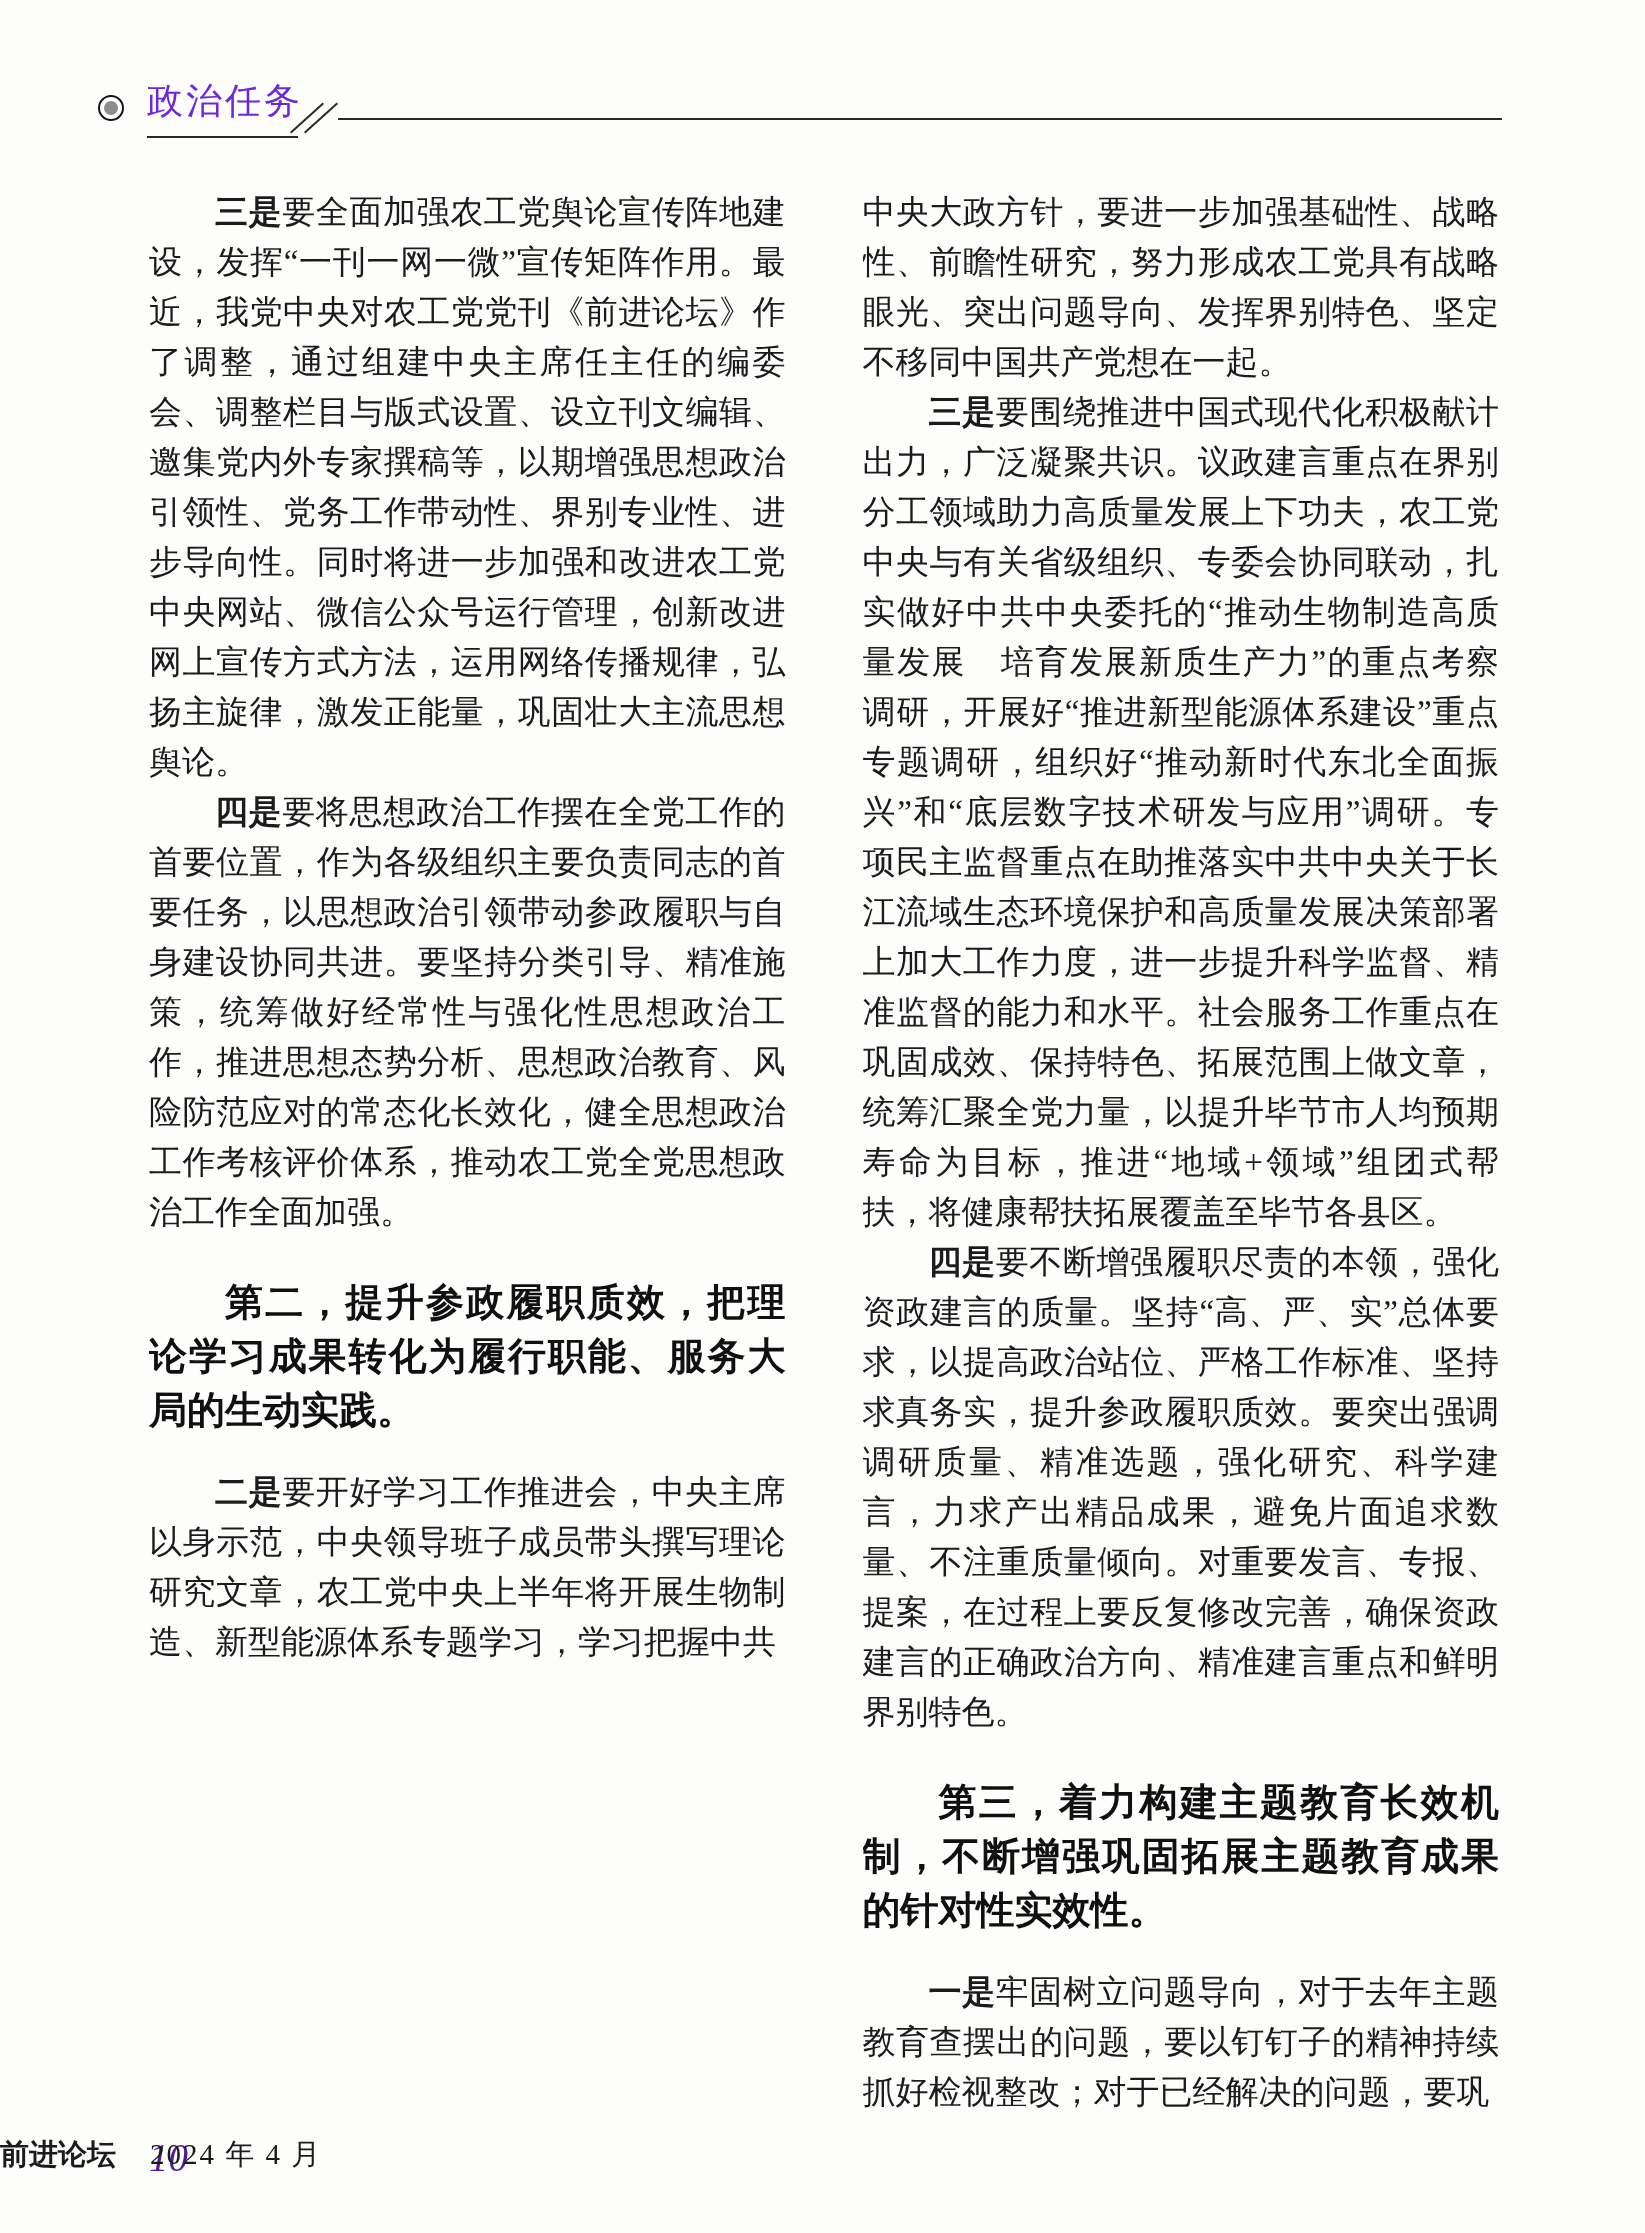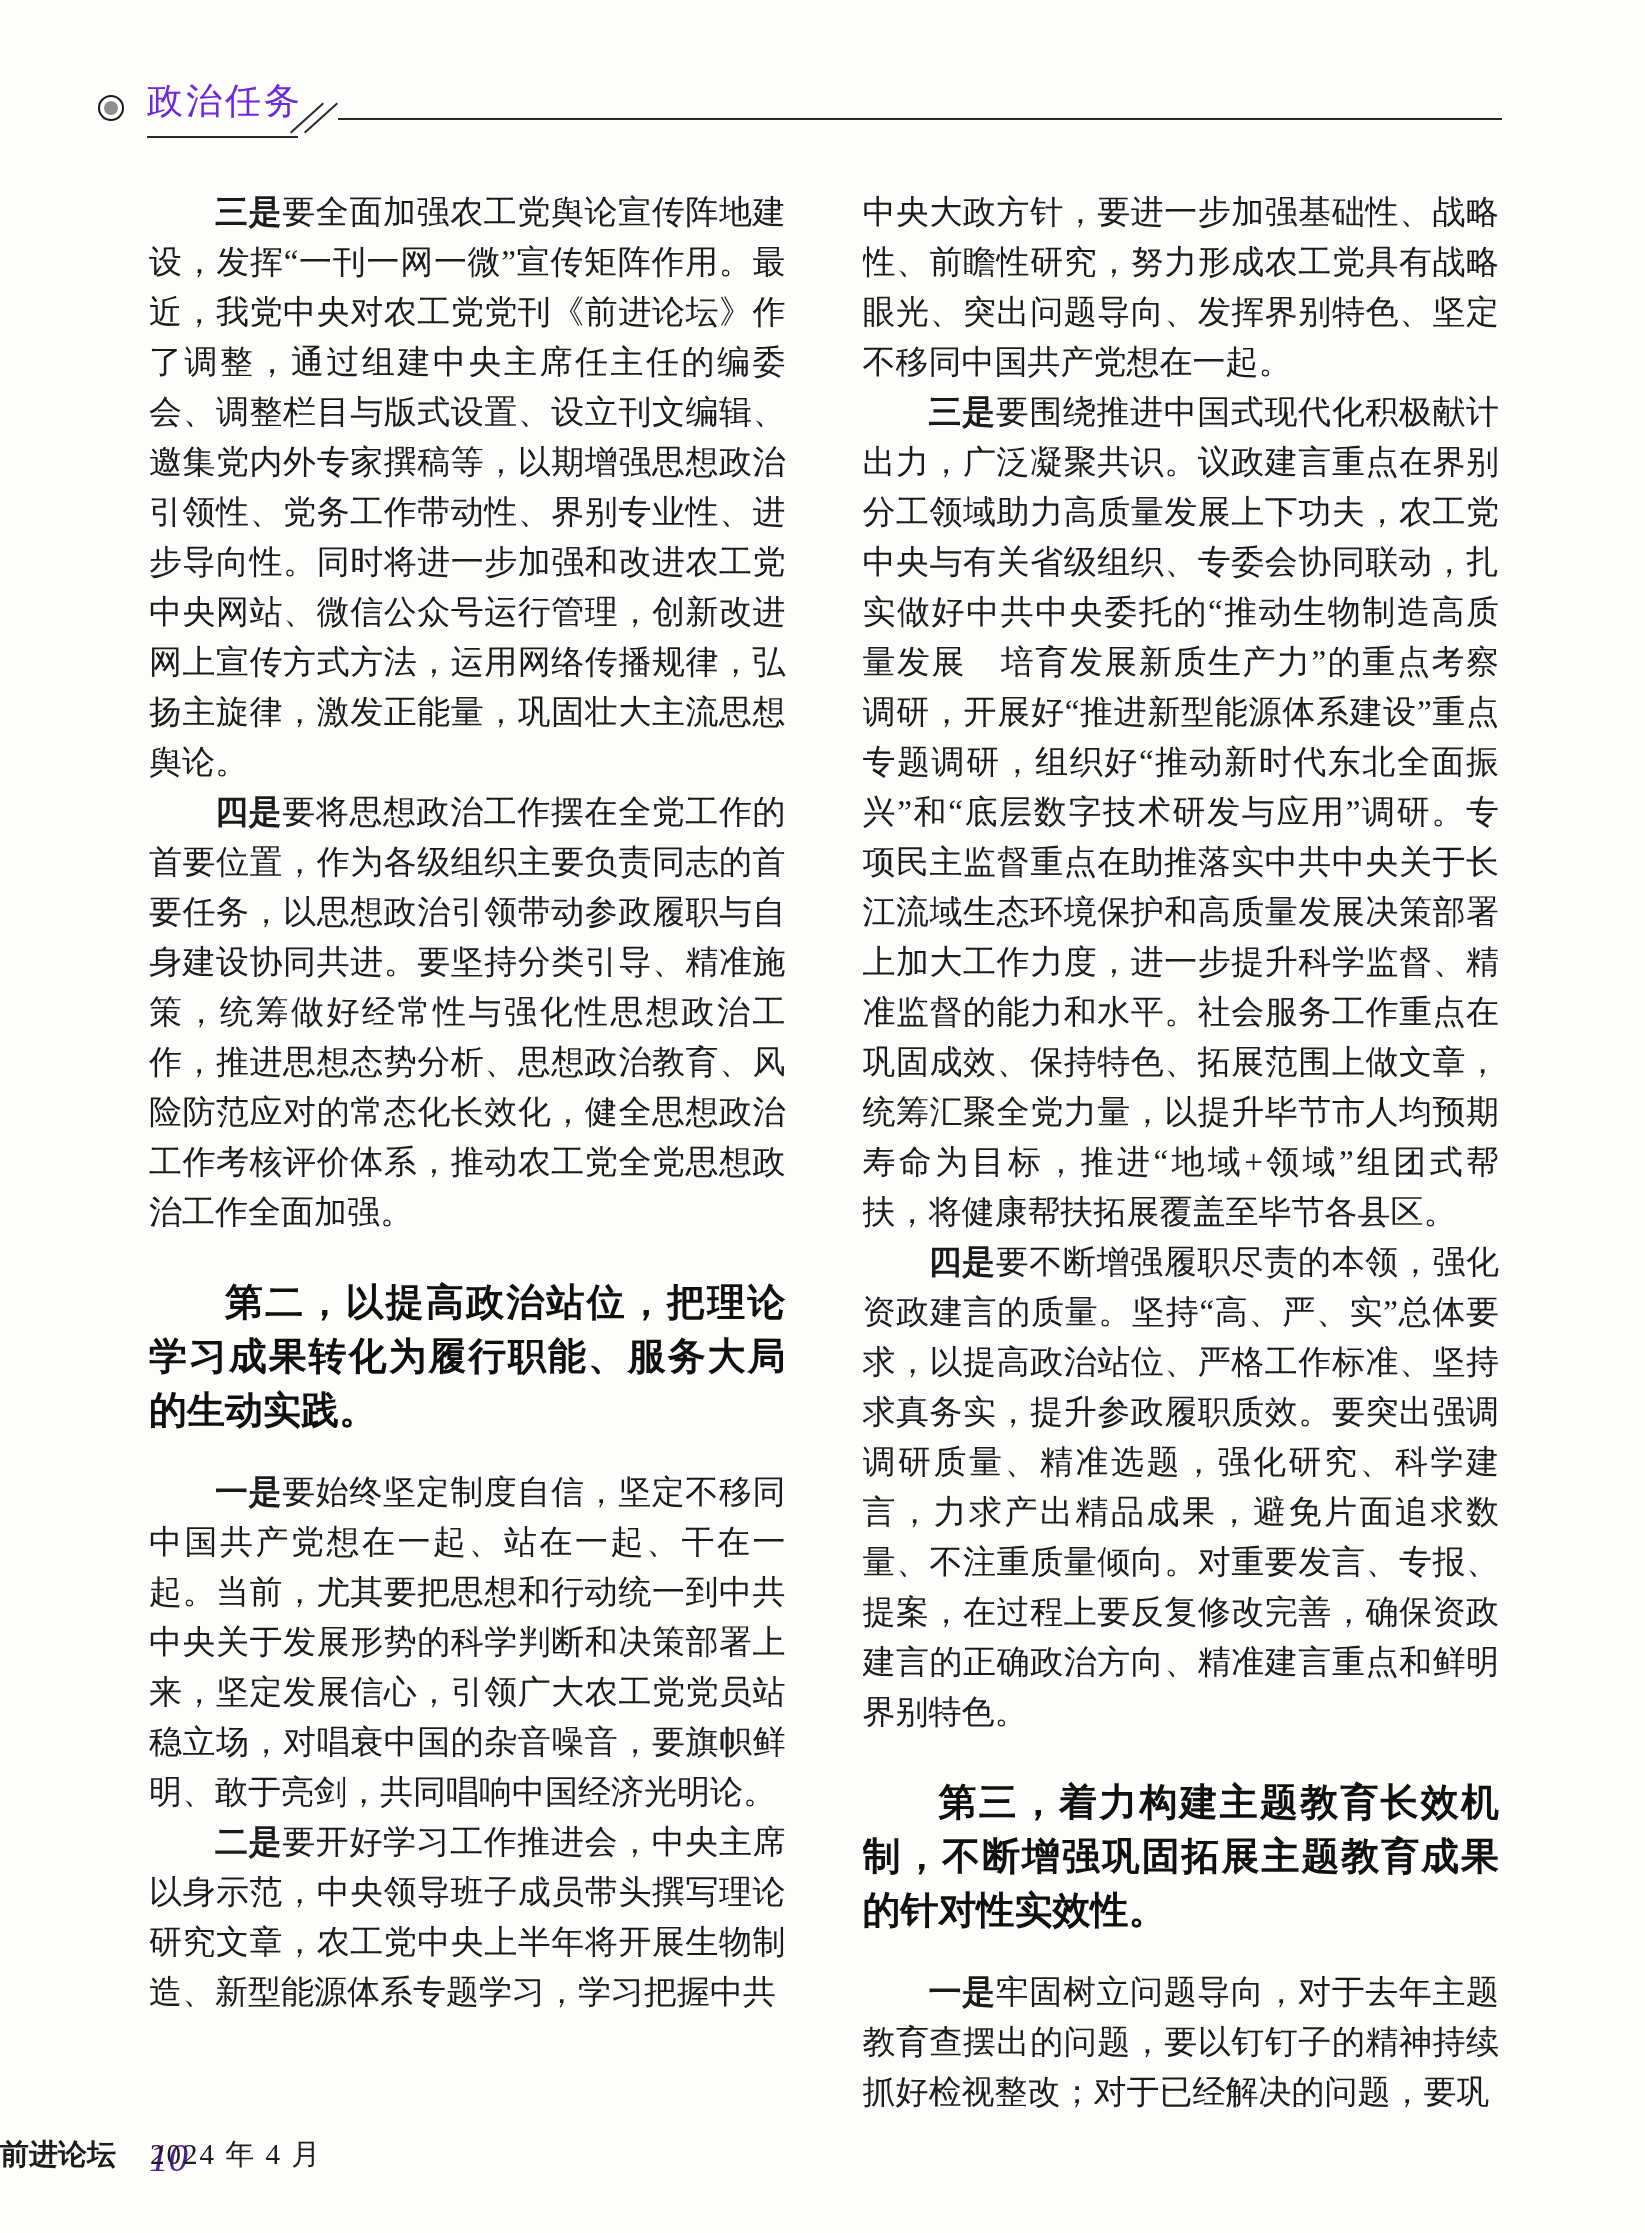--- a/index.html
+++ b/index.html
@@ -106,22 +106,21 @@
 <div class="label-underline"></div>
 <div class="rule-slash slash-1"></div>
 <div class="rule-slash slash-2"></div>
 <div class="header-rule"></div>
 
 <div class="columns">
 
   <div class="col">
     <p class="body-para"><span class="lead">三是</span><span>要全面加强农工党舆论宣传阵地建设，发挥“一刊一网一微”宣传矩阵作用。最近，我党中央对农工党党刊《前进论坛》作了调整，通过组建中央主席任主任的编委会、调整栏目与版式设置、设立刊文编辑、邀集党内外专家撰稿等，以期增强思想政治引领性、党务工作带动性、界别专业性、进步导向性。同时将进一步加强和改进农工党中央网站、微信公众号运行管理，创新改进网上宣传方式方法，运用网络传播规律，弘扬主旋律，激发正能量，巩固壮大主流思想舆论。</span></p>
     <p class="body-para"><span class="lead">四是</span><span>要将思想政治工作摆在全党工作的首要位置，作为各级组织主要负责同志的首要任务，以思想政治引领带动参政履职与自身建设协同共进。要坚持分类引导、精准施策，统筹做好经常性与强化性思想政治工作，推进思想态势分析、思想政治教育、风险防范应对的常态化长效化，健全思想政治工作考核评价体系，推动农工党全党思想政治工作全面加强。</span></p>
-    <h3 class="col-heading">第二，以提高政治站位，把理论学习成果转化为履行职能、服务大局的生动实践。</h3>
-    <p class="body-para"><span class="lead">一是</span><span>要始终坚定制度自信，坚定不移同中国共产党想在一起、站在一起、干在一起。当前，尤其要把思想和行动统一到中共中央关于发展形势的科学判断和决策部署上来，坚定发展信心，引领广大农工党党员站稳立场，对唱衰中国的杂音噪音，要旗帜鲜明、敢于亮剑，共同唱响中国经济光明论。</span></p>
+    <h3 class="col-heading">第二，提升参政履职质效，把理论学习成果转化为履行职能、服务大局的生动实践。</h3>
     <p class="body-para"><span class="lead">二是</span><span>要开好学习工作推进会，中央主席以身示范，中央领导班子成员带头撰写理论研究文章，农工党中央上半年将开展生物制造、新型能源体系专题学习，学习把握中共</span></p>
   </div>
 
   <div class="col">
     <p class="body-para cont"><span class="lead"></span><span>中央大政方针，要进一步加强基础性、战略性、前瞻性研究，努力形成农工党具有战略眼光、突出问题导向、发挥界别特色、坚定不移同中国共产党想在一起。</span></p>
     <p class="body-para"><span class="lead">三是</span><span>要围绕推进中国式现代化积极献计出力，广泛凝聚共识。议政建言重点在界别分工领域助力高质量发展上下功夫，农工党中央与有关省级组织、专委会协同联动，扎实做好中共中央委托的“推动生物制造高质量发展　培育发展新质生产力”的重点考察调研，开展好“推进新型能源体系建设”重点专题调研，组织好“推动新时代东北全面振兴”和“底层数字技术研发与应用”调研。专项民主监督重点在助推落实中共中央关于长江流域生态环境保护和高质量发展决策部署上加大工作力度，进一步提升科学监督、精准监督的能力和水平。社会服务工作重点在巩固成效、保持特色、拓展范围上做文章，统筹汇聚全党力量，以提升毕节市人均预期寿命为目标，推进“地域+领域”组团式帮扶，将健康帮扶拓展覆盖至毕节各县区。</span></p>
     <p class="body-para"><span class="lead">四是</span><span>要不断增强履职尽责的本领，强化资政建言的质量。坚持“高、严、实”总体要求，以提高政治站位、严格工作标准、坚持求真务实，提升参政履职质效。要突出强调调研质量、精准选题，强化研究、科学建言，力求产出精品成果，避免片面追求数量、不注重质量倾向。对重要发言、专报、提案，在过程上要反复修改完善，确保资政建言的正确政治方向、精准建言重点和鲜明界别特色。</span></p>
     <h3 class="col-heading">第三，着力构建主题教育长效机制，不断增强巩固拓展主题教育成果的针对性实效性。</h3>
     <p class="body-para"><span class="lead">一是</span><span>牢固树立问题导向，对于去年主题教育查摆出的问题，要以钉钉子的精神持续抓好检视整改；对于已经解决的问题，要巩</span></p>
   </div>

